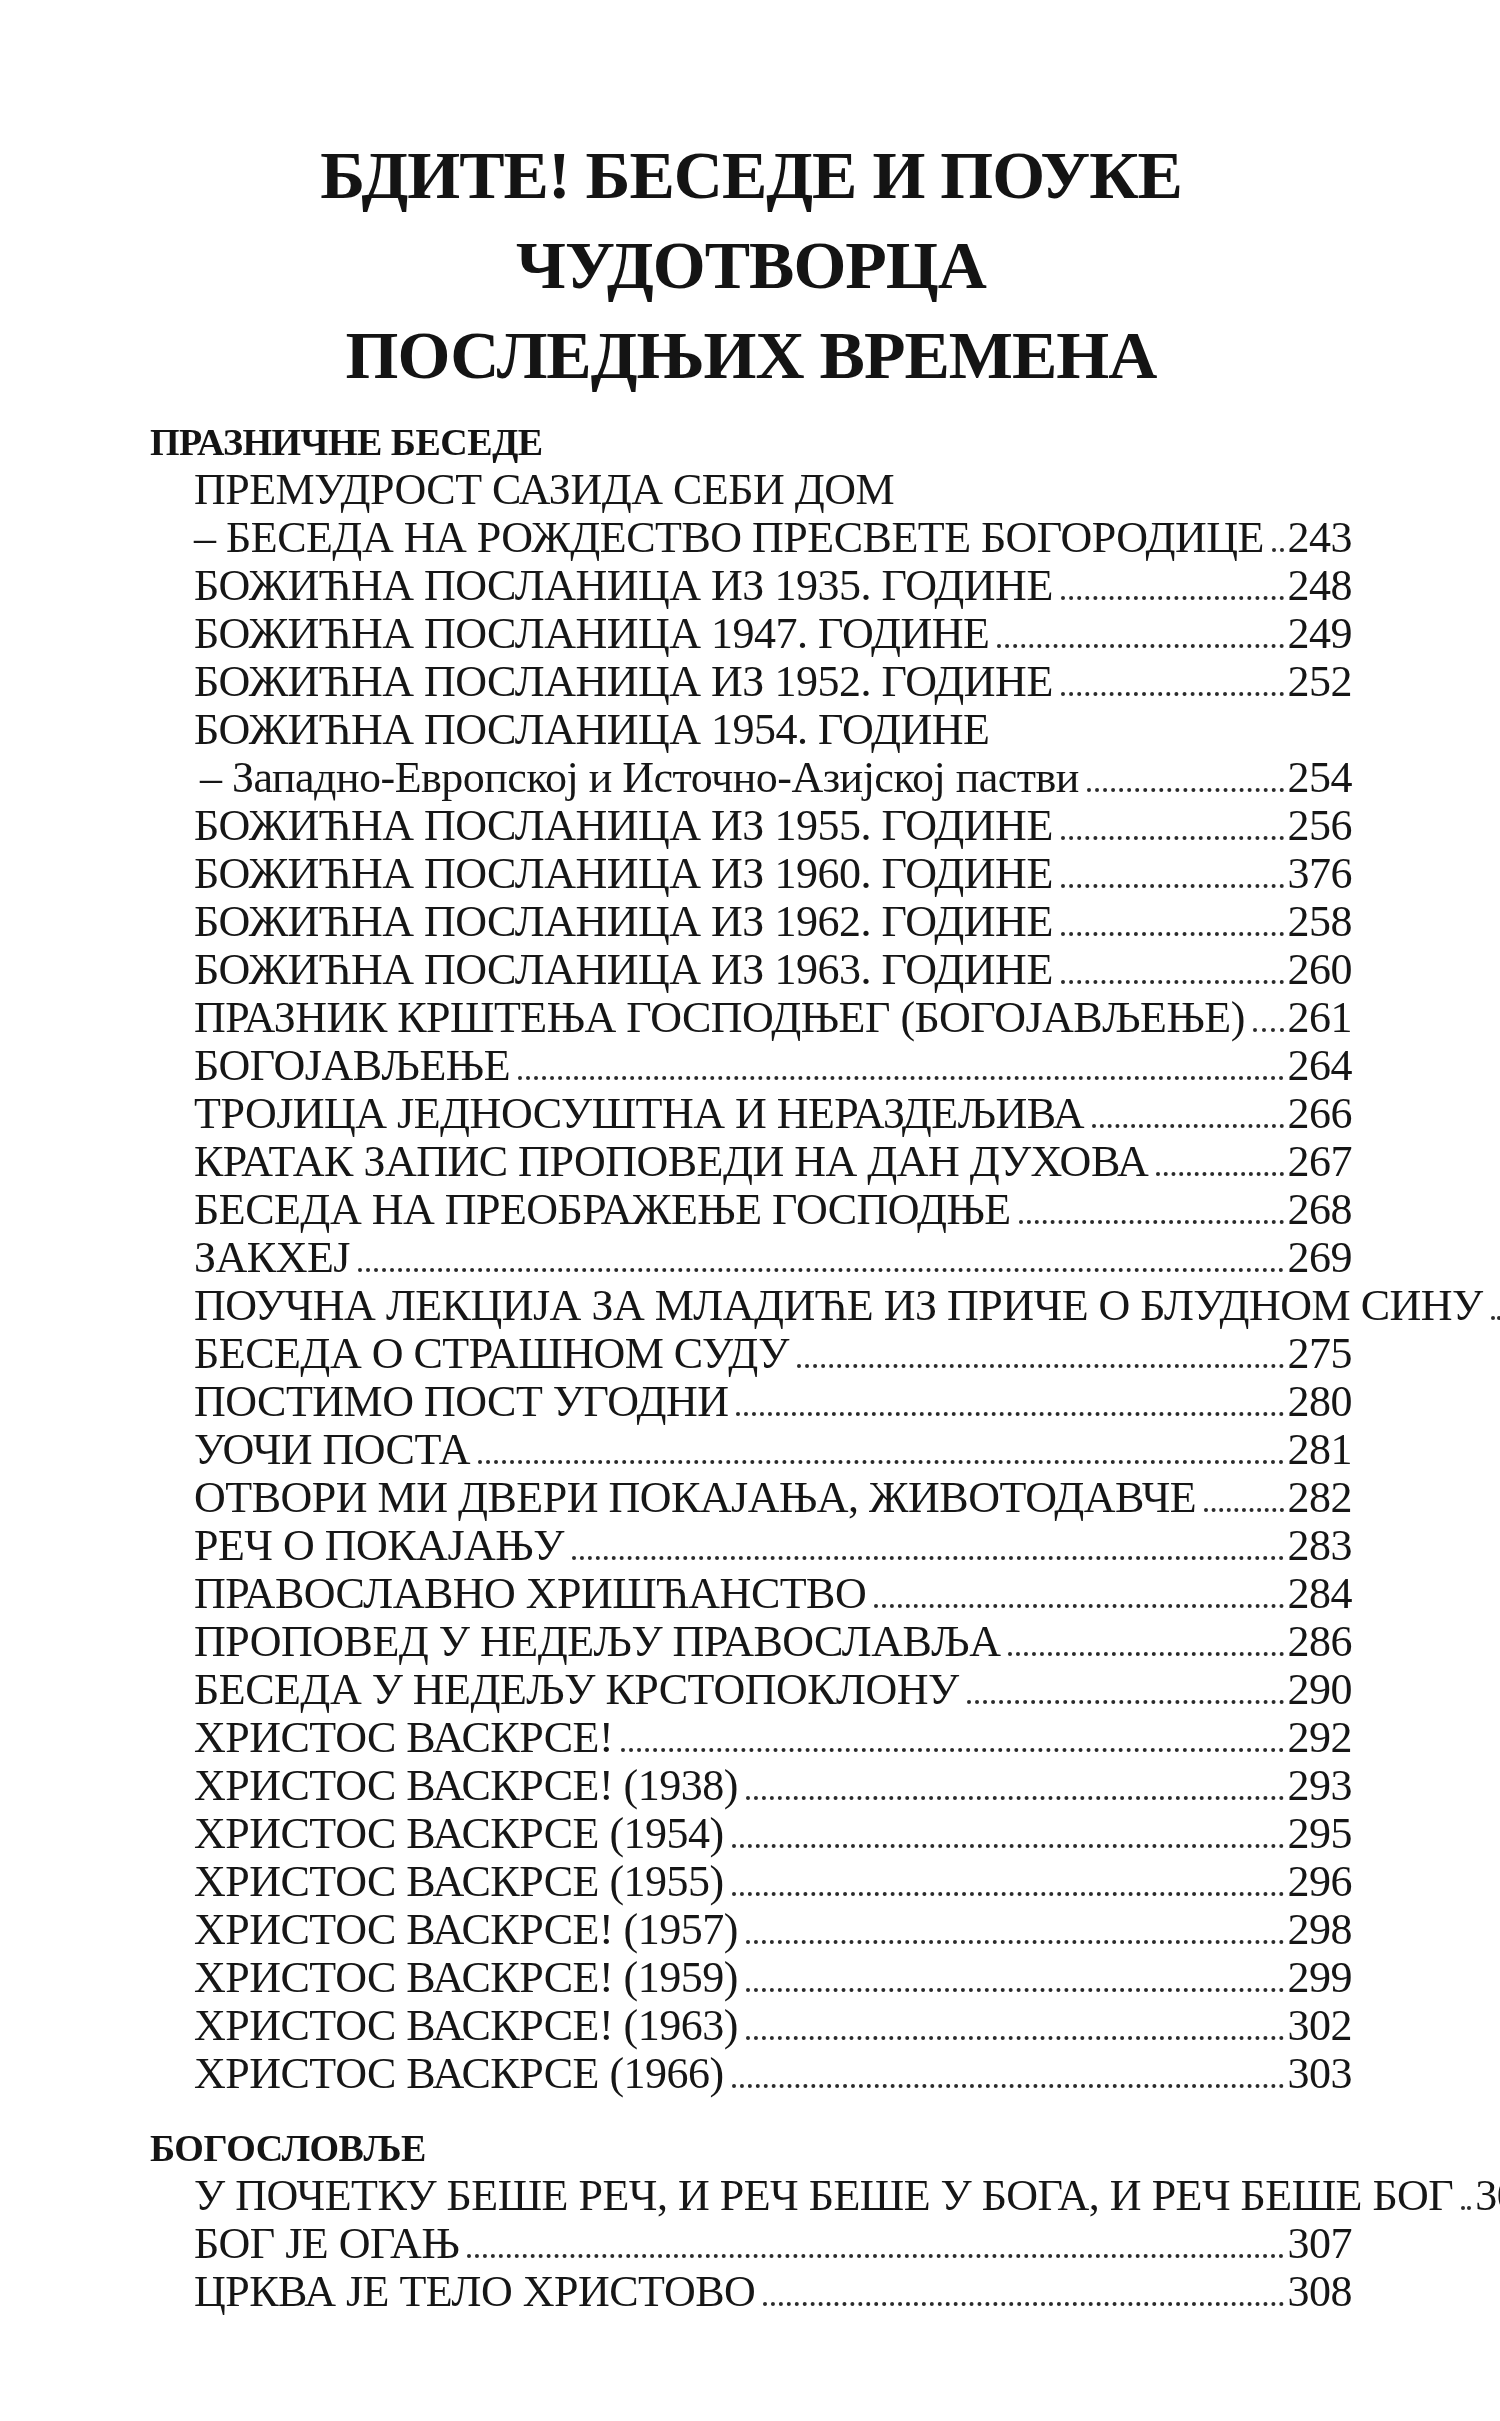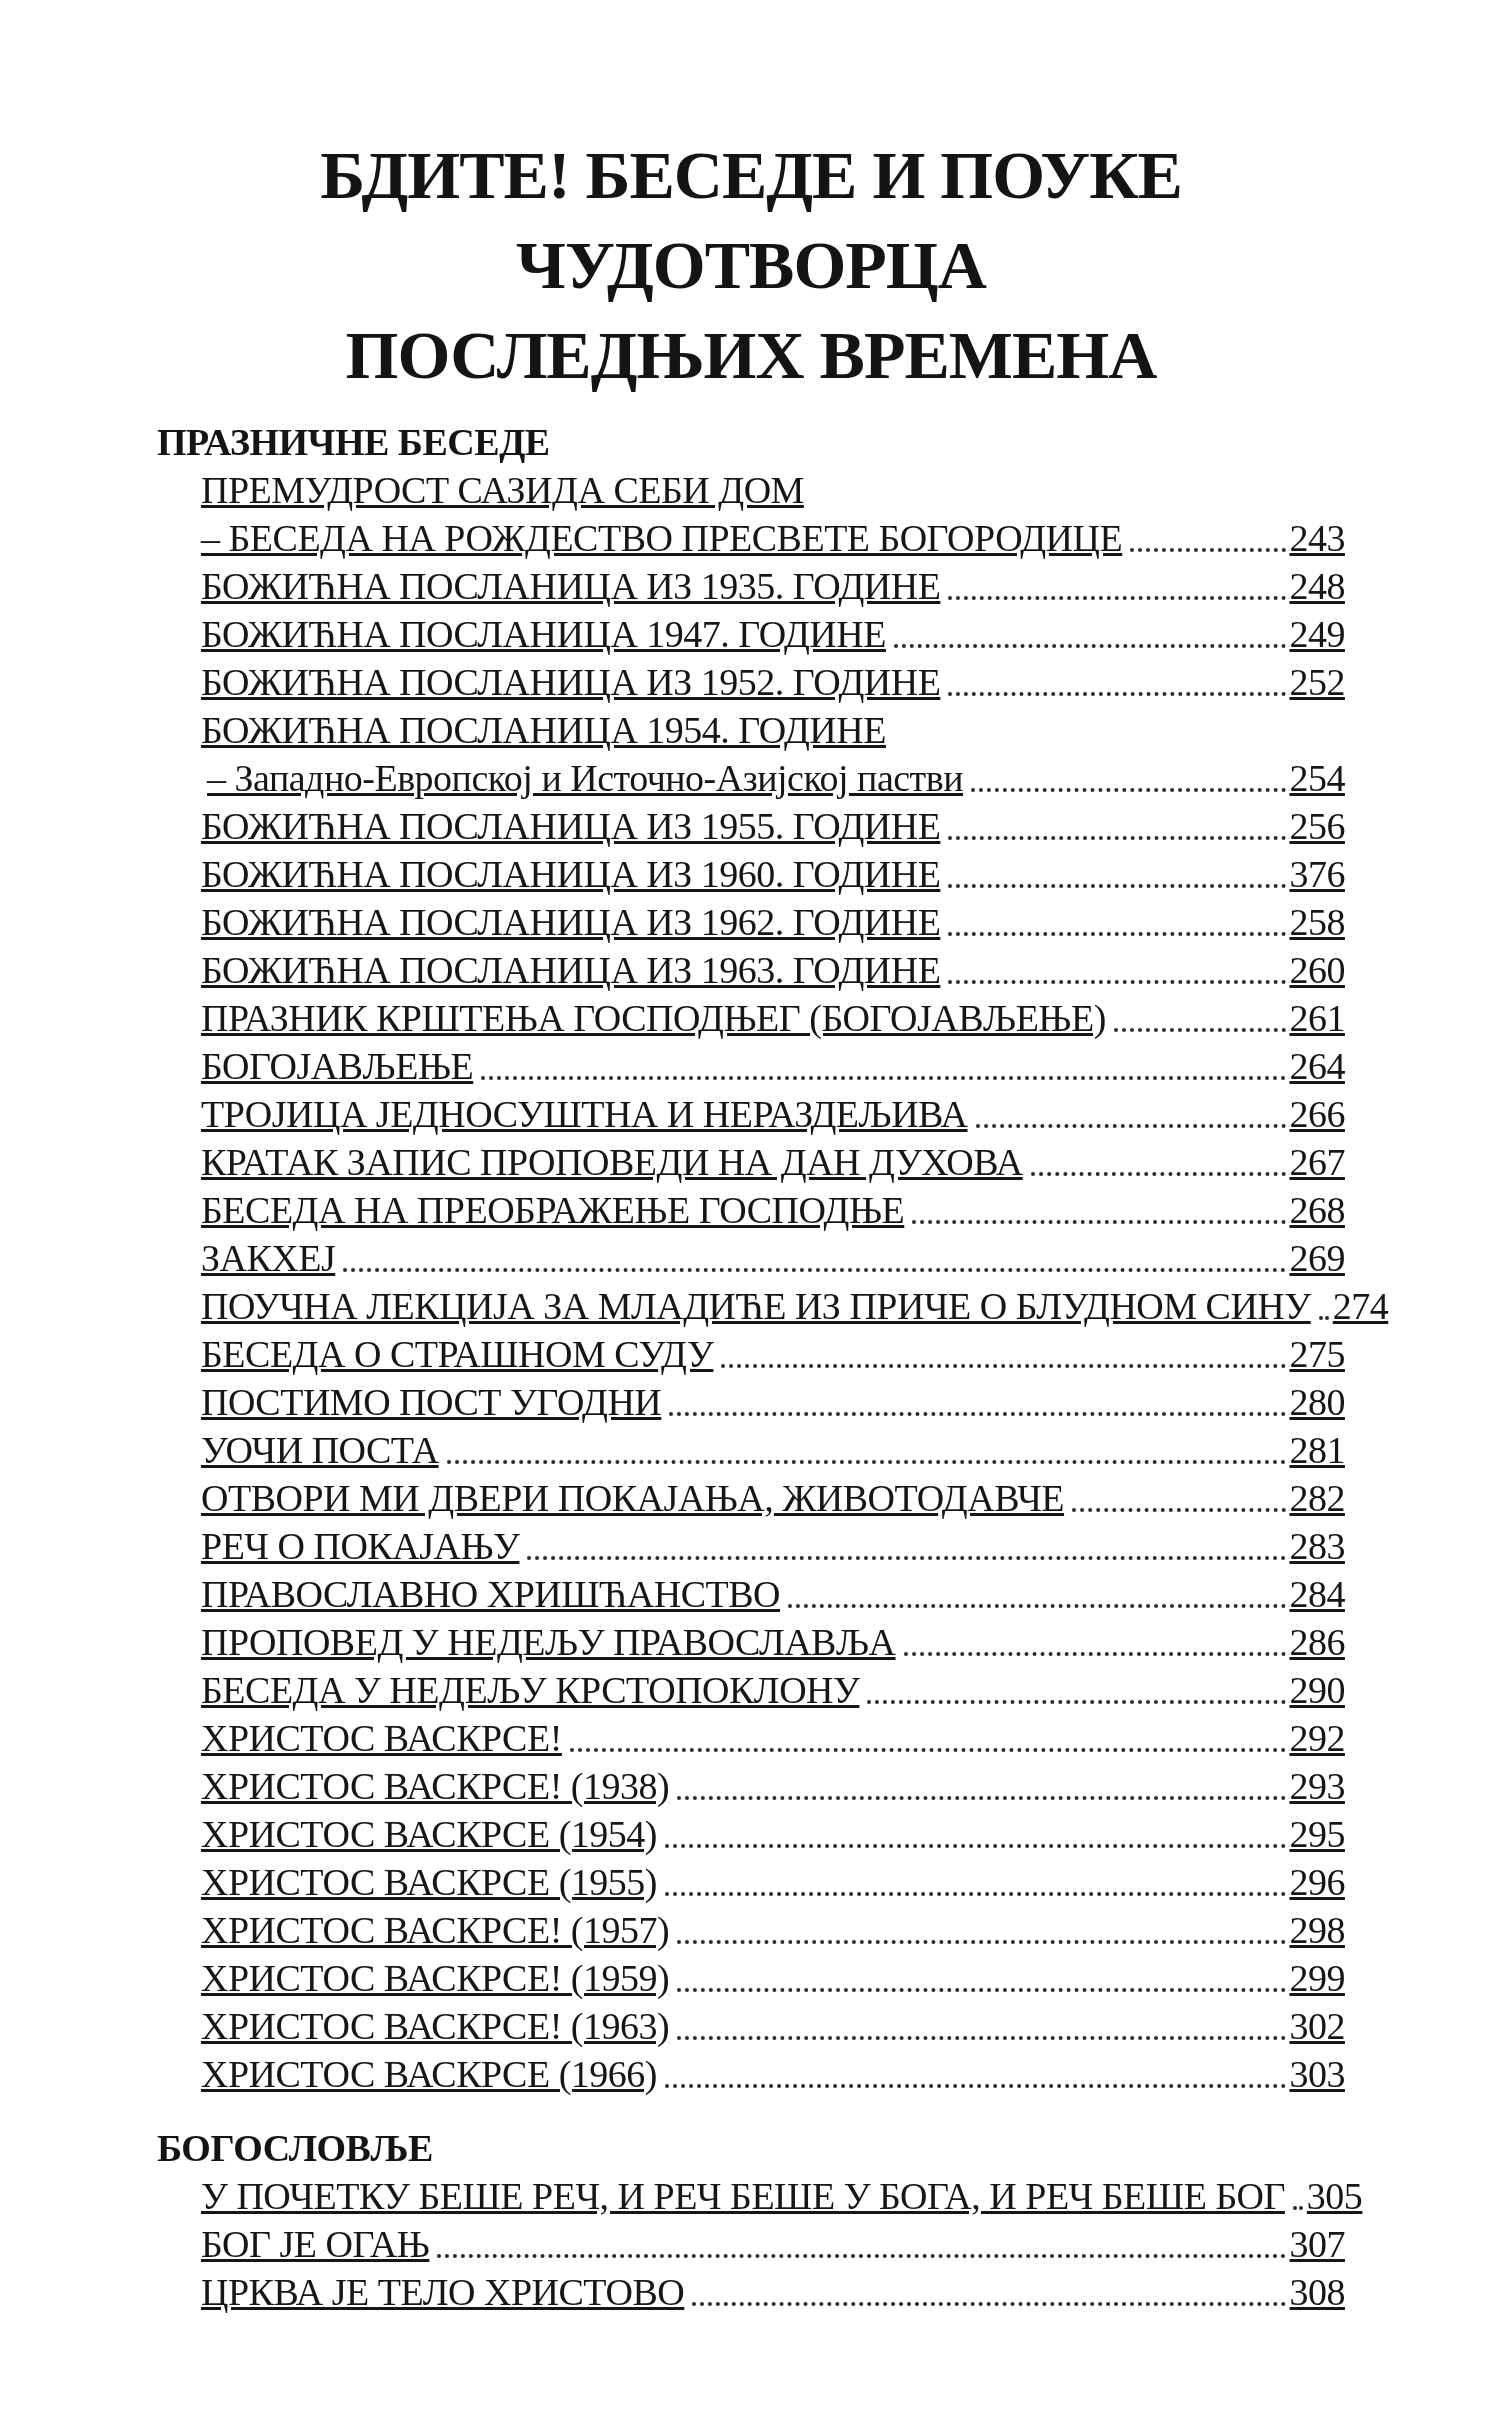--- a/index.html
+++ b/index.html
@@ -24,40 +24,39 @@
   .book-title {
     margin: 0 0 18px 0;
     text-align: center;
     font-size: 68px;
     font-weight: 700;
     line-height: 90px;
     letter-spacing: -1px;
     color: #141414;
   }
   .toc-section {
-    margin: 7px;
+    margin: 0;
   }
   .toc-section + .toc-section {
     margin-top: 26px;
   }
   .section-header {
     font-size: 38px;
     font-weight: 700;
     line-height: 48px;
     letter-spacing: -0.5px;
     color: #141414;
   }
   .toc-row {
     display: flex;
     align-items: flex-end;
     padding-left: 44px;
-    font-size: 38px;
+    font-size: 44px;
     line-height: 48px;
     letter-spacing: -0.5px;
-    text-decoration: underline;
   }
   .toc-row.sub {
     padding-left: 50px;
   }
   .entry-text {
     white-space: nowrap;
     flex: 0 0 auto;
   }
   .leader {
     flex: 1 1 auto;

